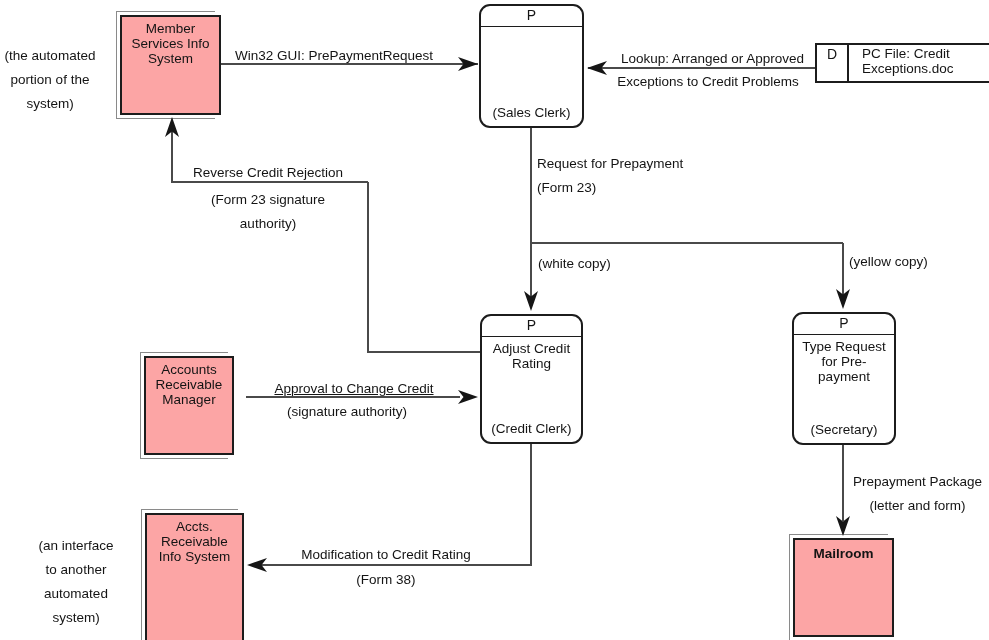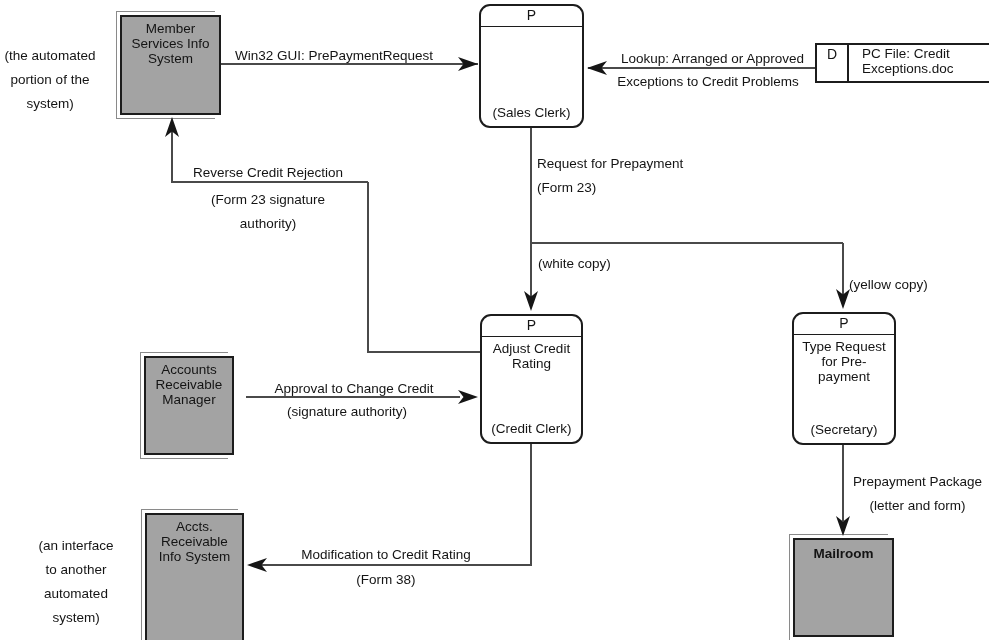--- a/index.html
+++ b/index.html
@@ -4,21 +4,21 @@
 <style>
   html,body{margin:0;padding:0;background:#ffffff;}
   .canvas{
     position:relative;width:989px;height:640px;background:#ffffff;
     font-family:"Liberation Sans","DejaVu Sans",sans-serif;
     color:#141414;overflow:hidden;
   }
   .txt{position:absolute;font-size:13.5px;line-height:24px;white-space:pre-line;color:#141414;}
   .center{text-align:center;}
   
-  .entity{position:absolute;background:#a3a3a3;border:2px solid #1c1c1c;box-sizing:border-box;}
+  .entity{position:absolute;background:#fca5a5;border:2px solid #1c1c1c;box-sizing:border-box;}
   .entity::before{content:"";position:absolute;left:-6px;top:-6px;right:4px;bottom:4px;
     border-top:1.5px solid #8a8a8a;border-left:1.5px solid #8a8a8a;}
   .entity::after{content:"";position:absolute;left:-6px;top:4px;right:4px;bottom:-6px;
     border-bottom:1.5px solid #8a8a8a;border-left:1.5px solid #8a8a8a;}
   .entity .elabel{position:absolute;left:0;top:4px;width:100%;text-align:center;
     font-size:13.5px;line-height:15px;white-space:pre-line;}
   
   .process{position:absolute;background:#ffffff;border:2px solid #1c1c1c;border-radius:11px;box-sizing:border-box;}
   .phead{height:20px;border-bottom:1.5px solid #1c1c1c;text-align:center;font-size:14px;line-height:19px;}
   .pname{text-align:center;padding-top:4px;font-size:13.5px;line-height:15px;white-space:pre-line;}
@@ -127,24 +127,24 @@
   <svg class="ah" style="left:833px;top:519px;transform:rotate(90deg);" viewBox="0 0 20 14">
       <polygon points="0,0 20,7 0,14 5.5,7" fill="#161616"></polygon>
     </svg>
 
   <div class="txt center" style="left:228px;top:44px;width:212px;">Win32 GUI: PrePaymentRequest</div>
   <div class="txt center" style="left:598px;top:70px;width:220px;">Exceptions to Credit Problems</div>
   <div class="txt center" style="left:600px;top:47px;width:225px;">Lookup: Arranged or Approved</div>
   <div class="txt" style="left:537px;top:152px;width:180px;">Request for Prepayment
 (Form 23)</div>
   <div class="txt" style="left:538px;top:252px;">(white copy)</div>
-  <div class="txt" style="left:849px;top:273px;">(yellow copy)</div>
+  <div class="txt" style="left:849px;top:250px;">(yellow copy)</div>
   <div class="txt center" style="left:182px;top:161px;width:172px;">Reverse Credit Rejection</div>
   <div class="txt center" style="left:193px;top:188px;width:150px;">(Form 23 signature
 authority)</div>
-  <div class="txt center" style="left:256px;top:377px;width:196px;">Approval to Change Credit</div>
+  <div class="txt center" style="left:256px;top:377px;width:196px;text-decoration:underline;">Approval to Change Credit</div>
   <div class="txt center" style="left:261px;top:400px;width:172px;">(signature authority)</div>
   <div class="txt center" style="left:290px;top:543px;width:192px;">Modification to Credit Rating</div>
   <div class="txt center" style="left:290px;top:568px;width:192px;">(Form 38)</div>
   <div class="txt center" style="left:846px;top:470px;width:143px;">Prepayment Package
 (letter and form)</div>
 
 </div>
 
 </body></html>

